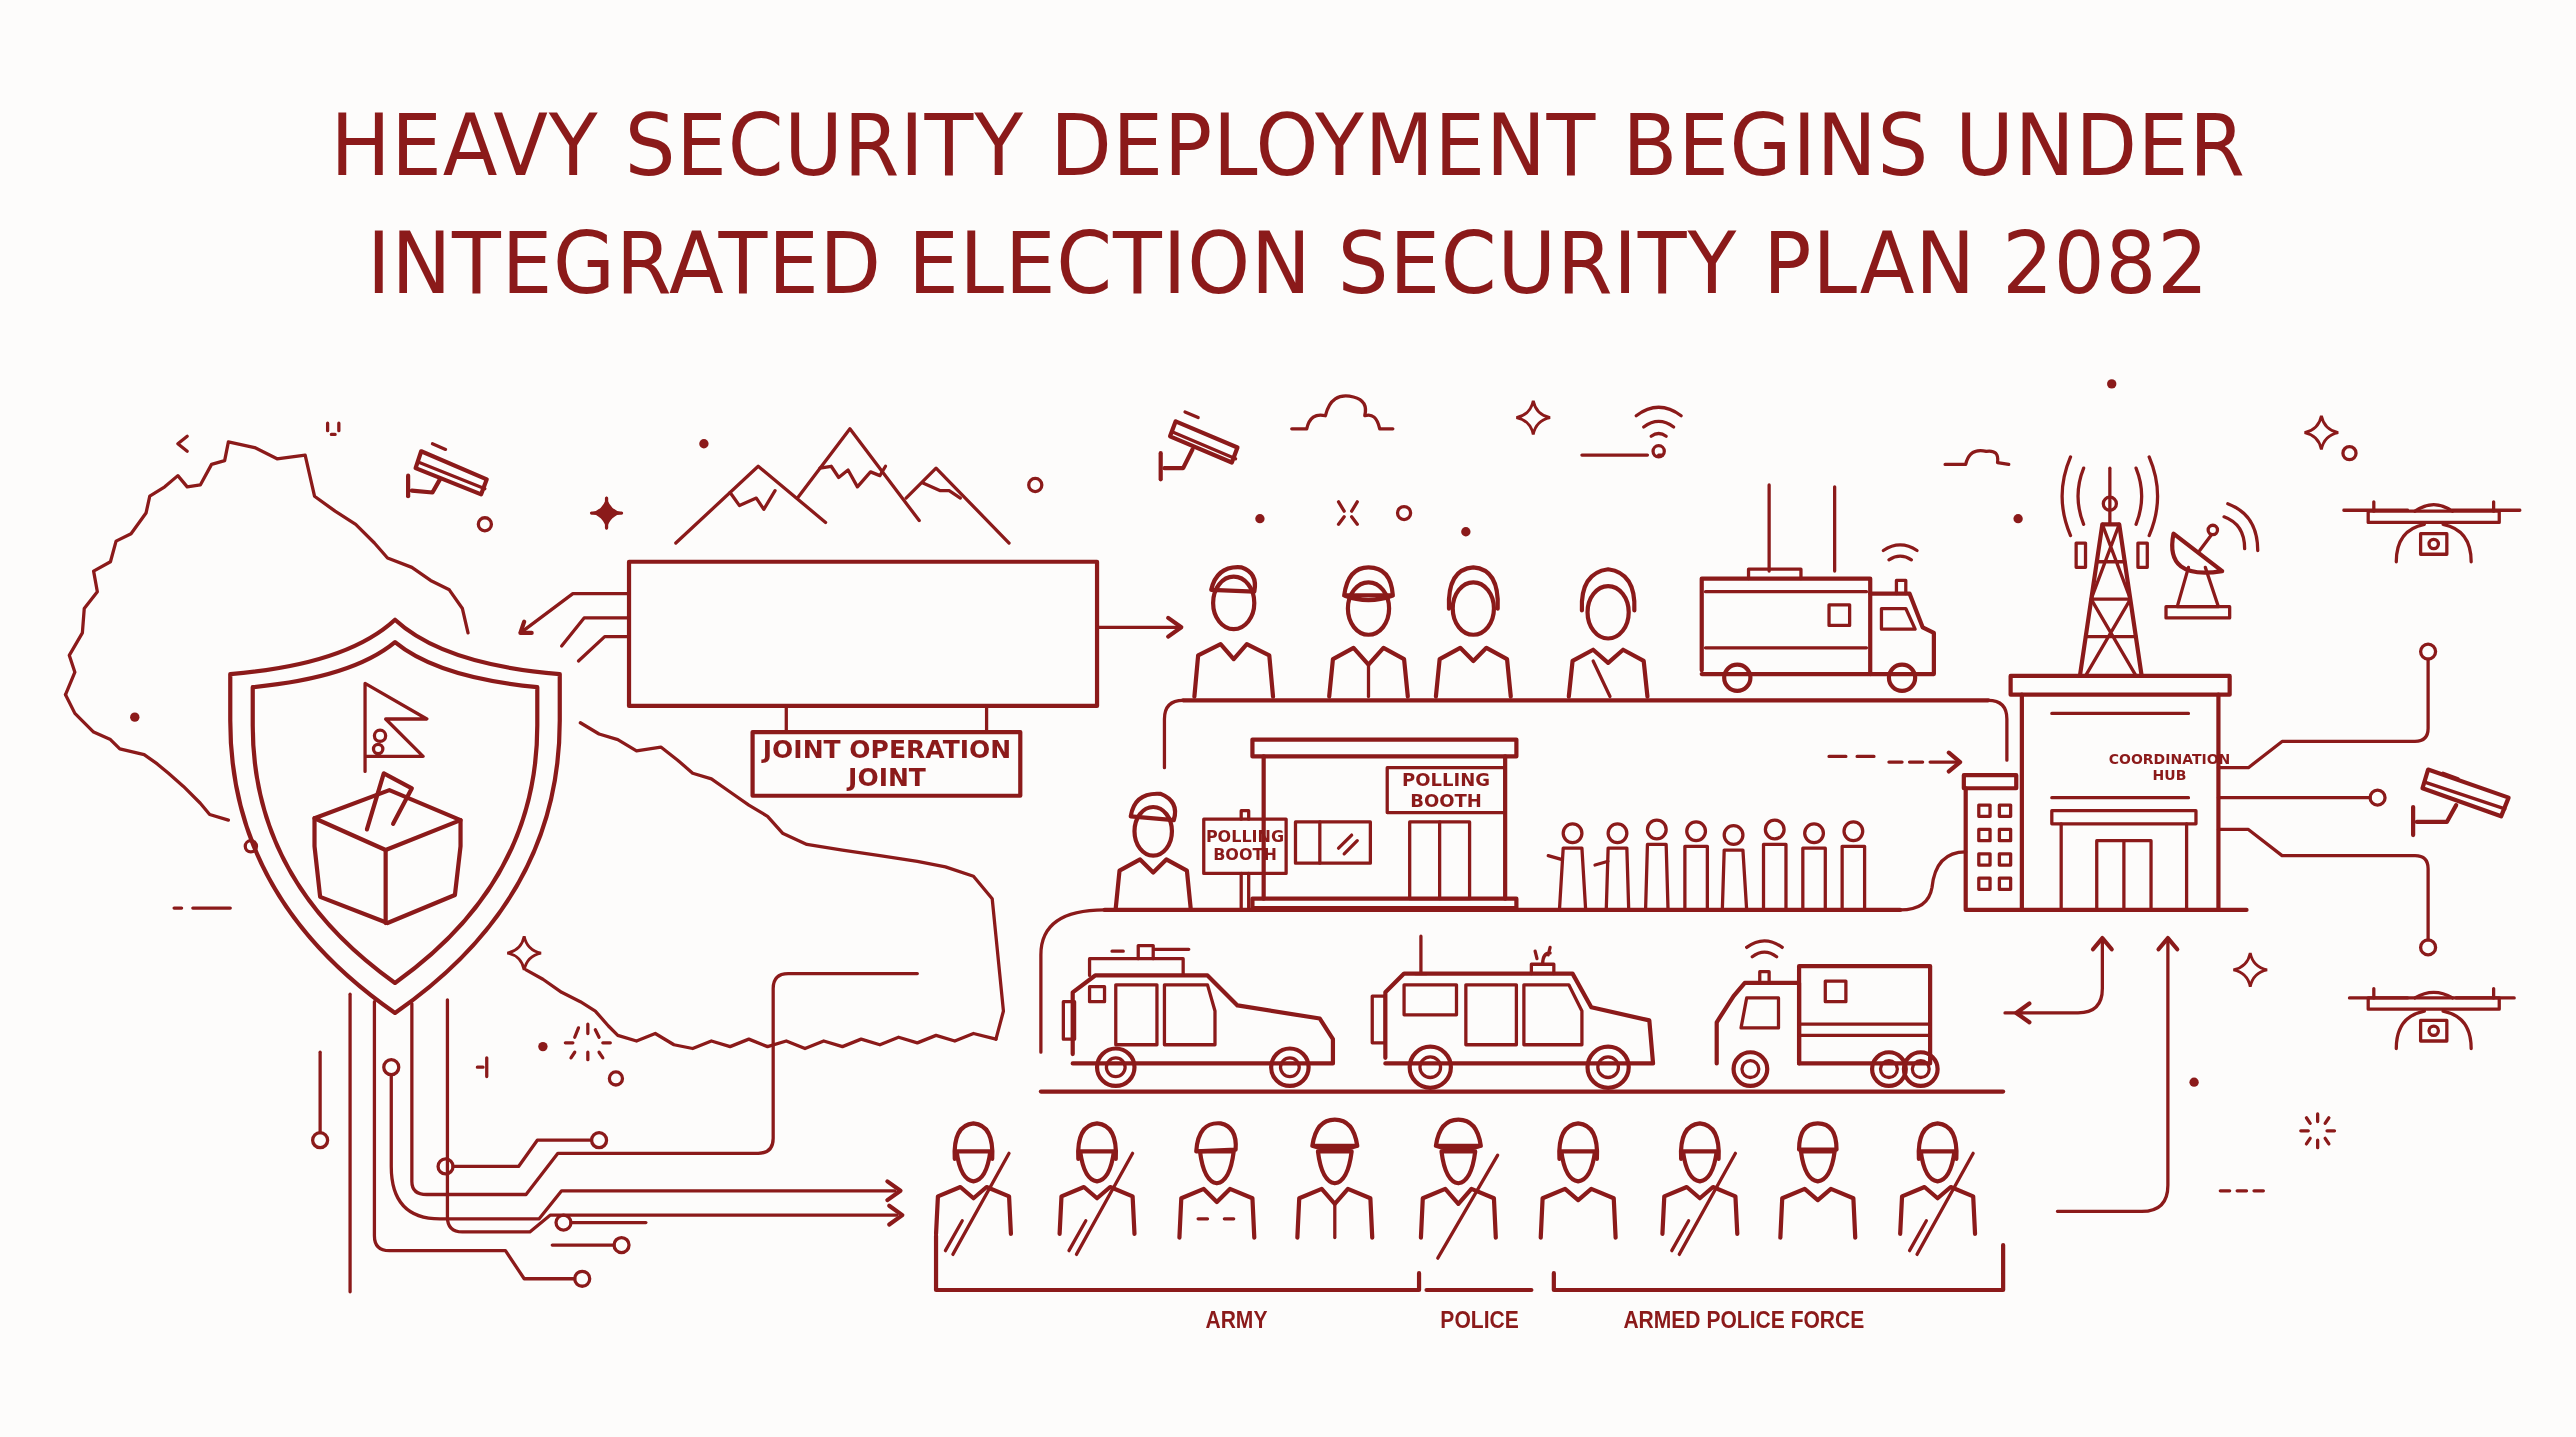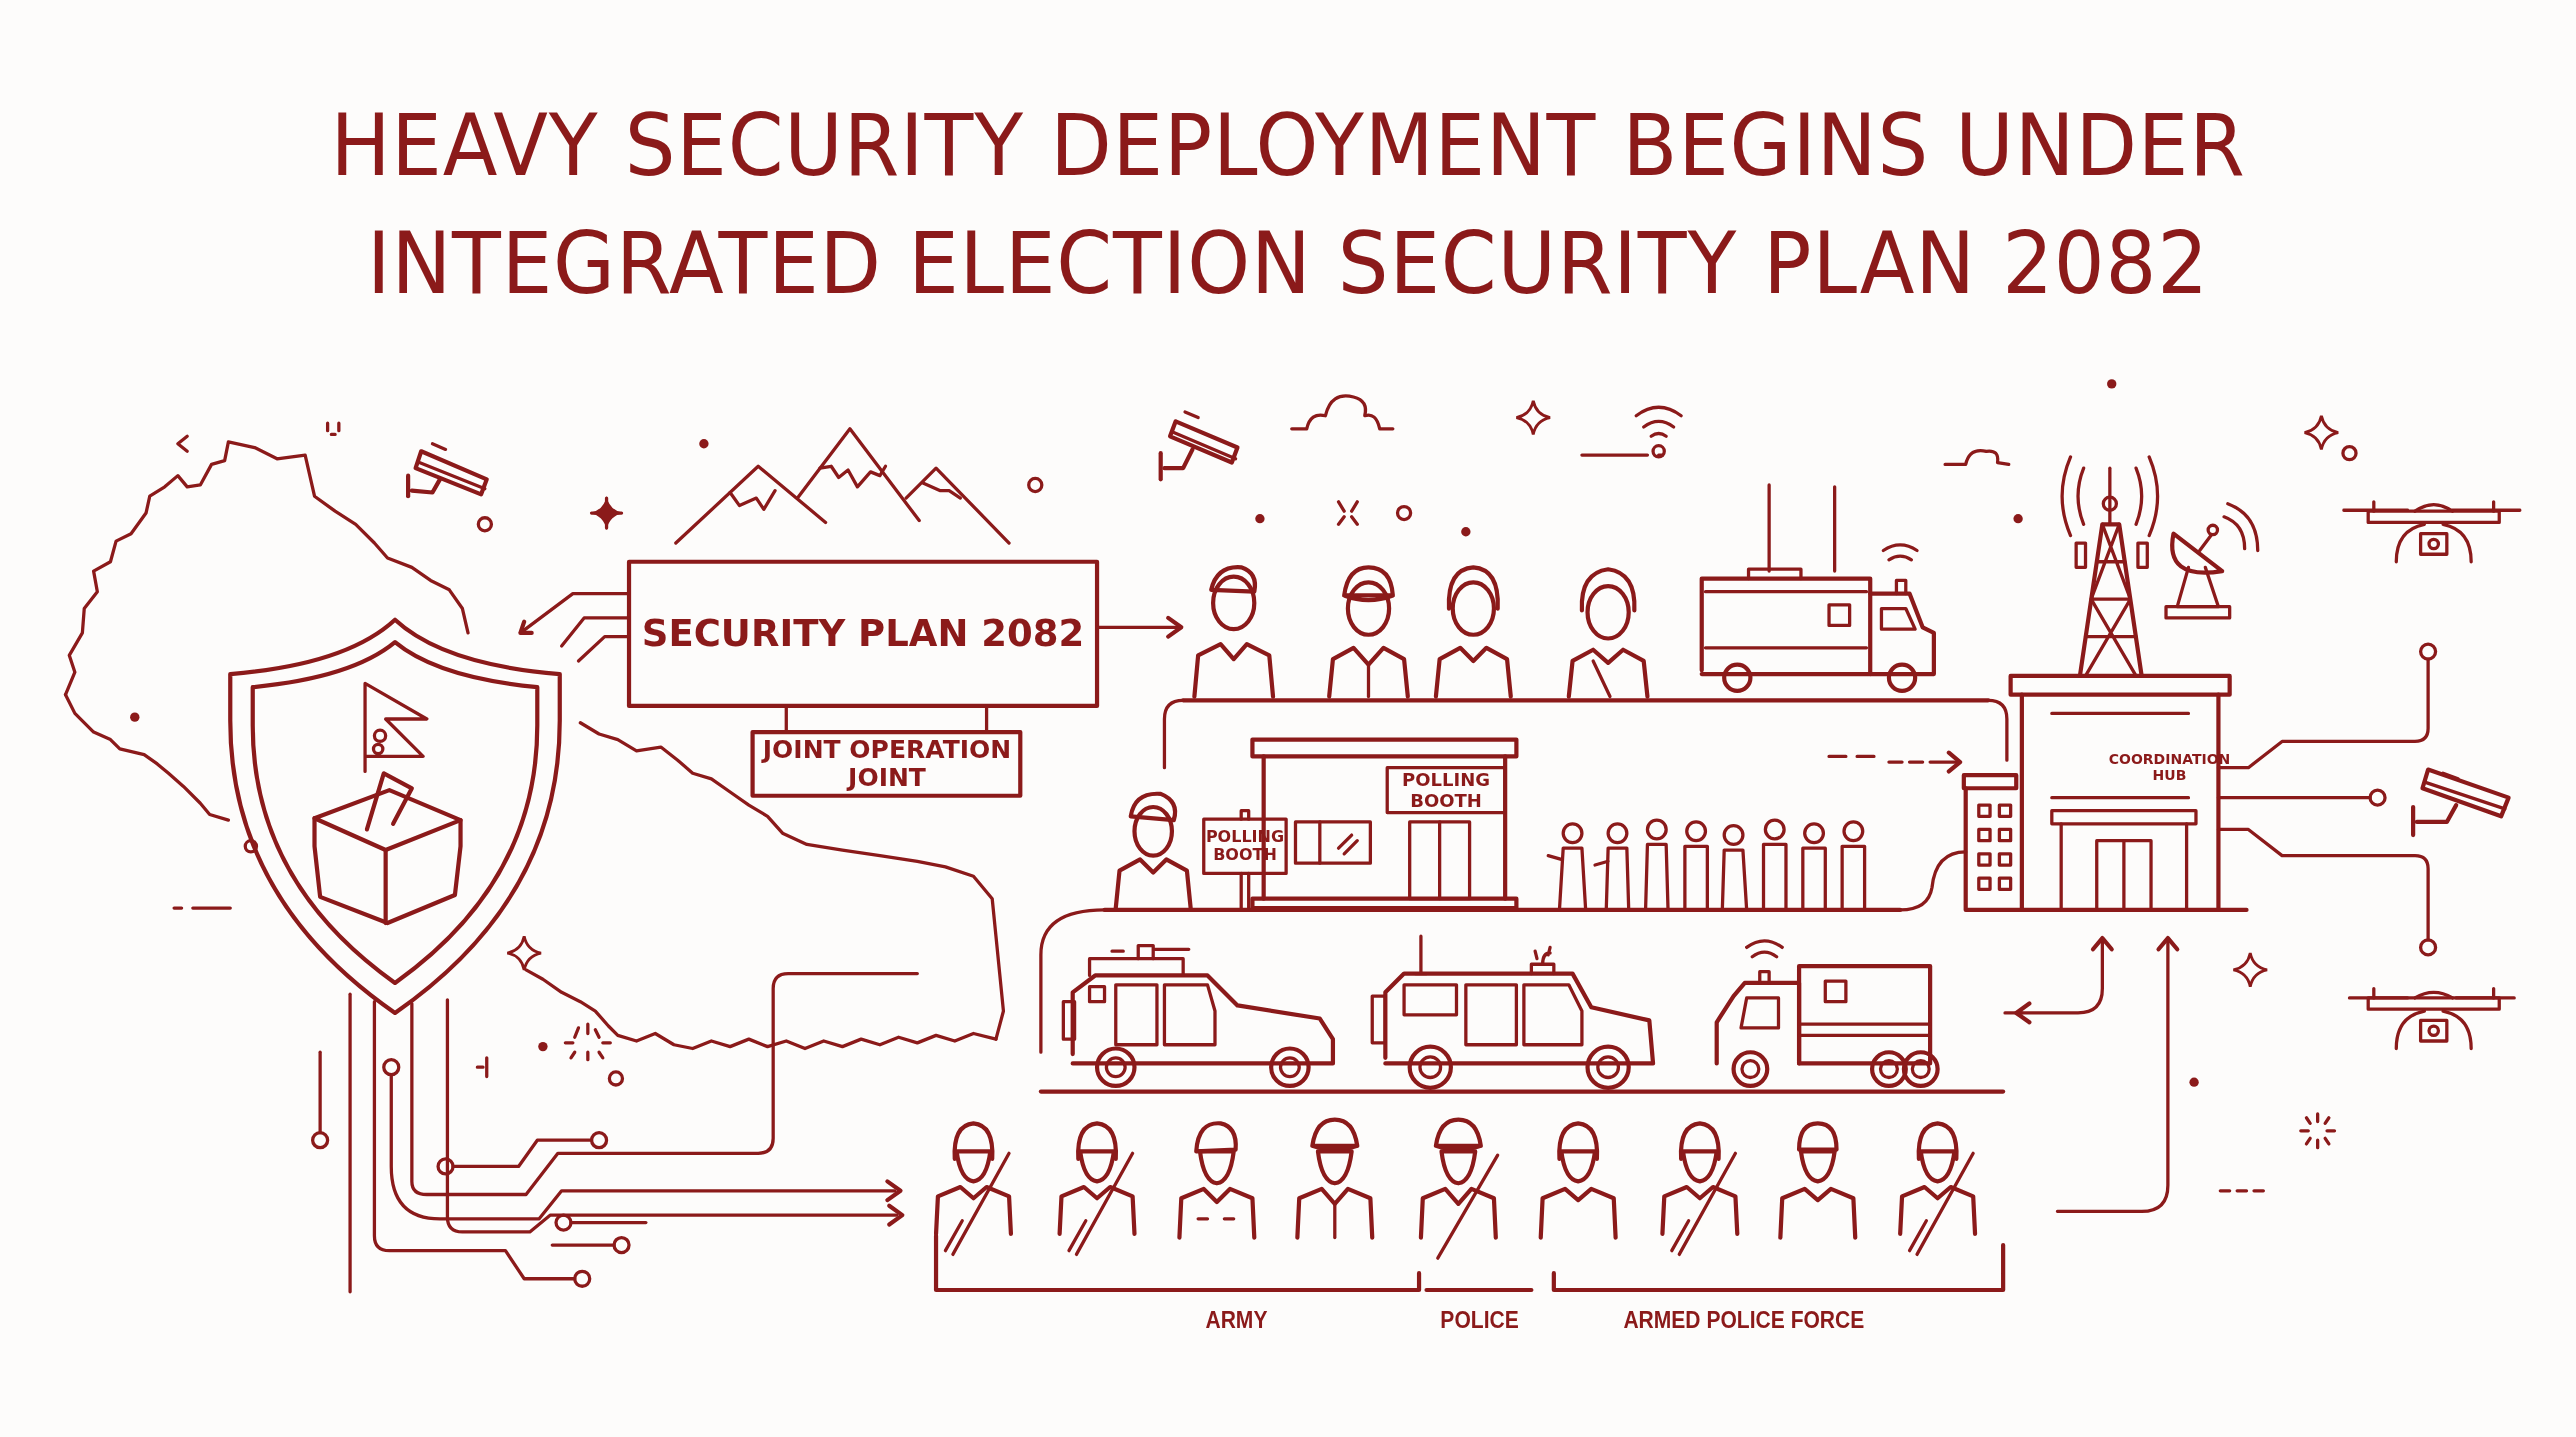--- a/index.html
+++ b/index.html
@@ -441,21 +441,20 @@
       <path class="st" d="M -38 108 L -36 68 L -12 58 L 2 70 L 16 58 L 40 68 L 42 108"></path>
       <path class="st thin" d="M -20 130 L 40 22 M -28 126 L -10 94"></path>
     </g>
     <path class="st" d="M 1000 1320 L 1000 1378 L 1516 1378 L 1516 1360"></path>
     <path class="st" d="M 1524 1378 L 1636 1378"></path>
     <path class="st" d="M 1660 1360 L 1660 1378 L 2140 1378 L 2140 1330"></path>
   </g>
 </svg>
 
 <div class="box-label plan-box">
-  <span>SECURITY PLAN 2082</span>
 </div>
 <div class="box-label joc-box">
   <span>JOINT OPERATION</span>
   <span>JOINT</span>
 </div>
 <div class="box-label poll1">
   <span>POLLING</span>
   <span>BOOTH</span>
 </div>
 <div class="box-label poll2">

